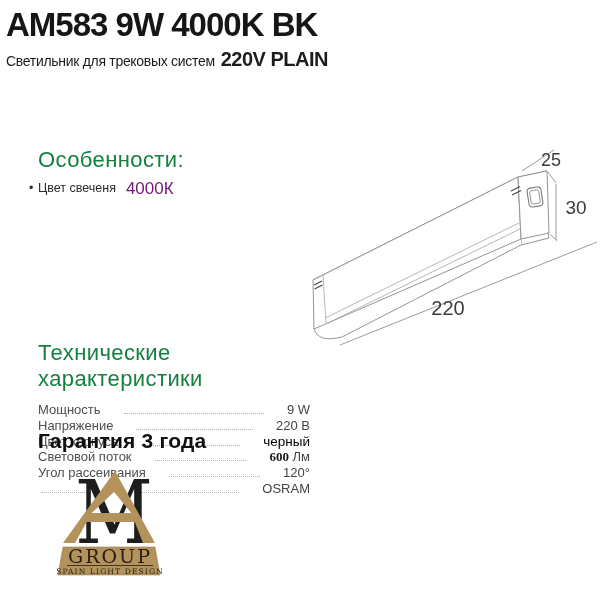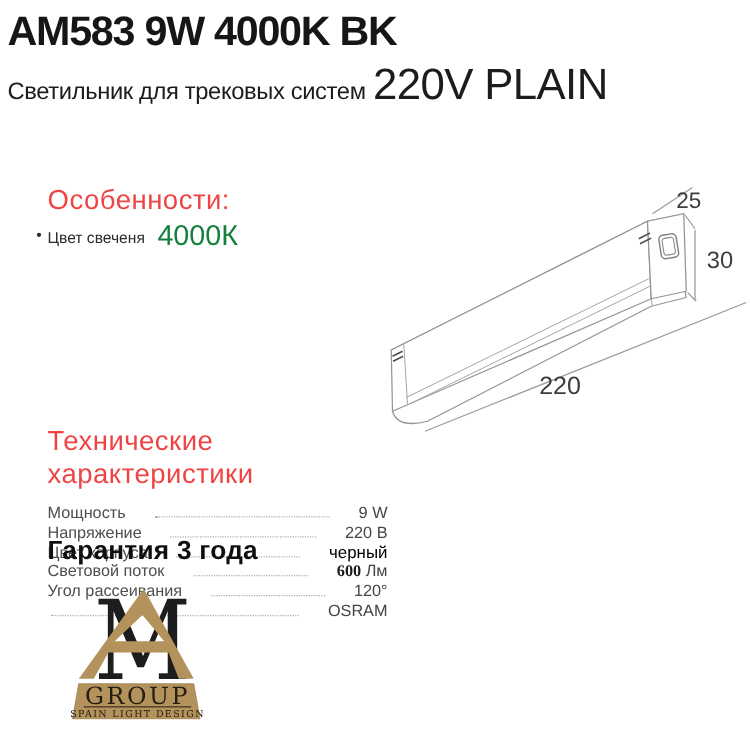--- a/index.html
+++ b/index.html
@@ -13,39 +13,39 @@
 
   
   .title{
     left:6px;top:6px;
     font-size:33px;font-weight:bold;letter-spacing:-1px;
     color:#161616;white-space:nowrap;
   }
   .subtitle{
     left:6px;top:48px;white-space:nowrap;color:#1c1c1c;
   }
-  .subtitle .pre{font-size:19px;letter-spacing:-0.3px;}
-  .subtitle .big{font-size:35px;letter-spacing:-0.5px;margin-left:6px;}
+  .subtitle .pre{font-size:14px;letter-spacing:-0.3px;}
+  .subtitle .big{font-size:20px;letter-spacing:-0.5px;margin-left:6px;font-weight:bold;}
 
   
   .features{left:38px;top:147px;width:280px;}
   .sec-head{
-    font-size:22px;color:#ef4444;letter-spacing:0.4px;
+    font-size:22px;color:#15803d;letter-spacing:0.4px;
     font-weight:normal;margin:0;
   }
   .feat-list{list-style:none;margin:7px 0 0 -9px;padding:0;width:278px;}
   .feat-list li{
     font-size:12.5px;line-height:16px;color:#2b2b2b;
     position:relative;padding-left:9px;
   }
   .feat-list li::before{
     content:"•";position:absolute;left:0;top:0;color:#2b2b2b;
   }
   .feat-list .hl{
-    font-size:23px;color:#15803d;margin-left:10px;vertical-align:-2px;
+    font-size:17px;color:#701a75;margin-left:10px;vertical-align:-2px;
   }
 
   
   .drawing{left:283px;top:130px;}
   .drawing .ln{stroke:#949494;stroke-width:1;fill:none;stroke-linejoin:round;stroke-linecap:round;}
   .drawing .thin{stroke:#a5a5a5;stroke-width:0.8;fill:none;}
   .drawing .face{fill:#ffffff;stroke:#949494;stroke-width:1;stroke-linejoin:round;}
   .drawing .dark{stroke:#4a4a4a;stroke-width:1.3;fill:none;}
   .drawing .dim{stroke:#9b9b9b;stroke-width:1;fill:none;}
   .drawing text{

